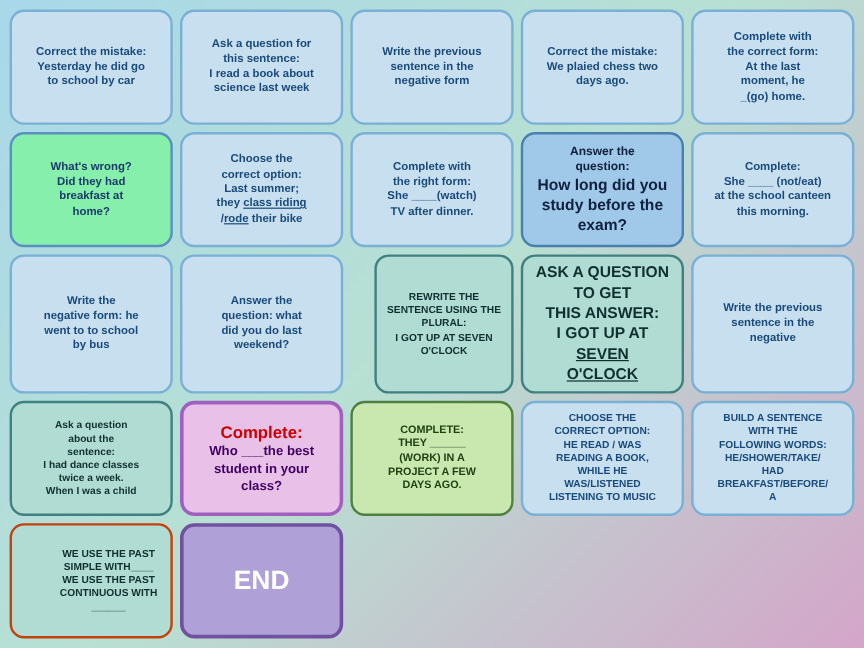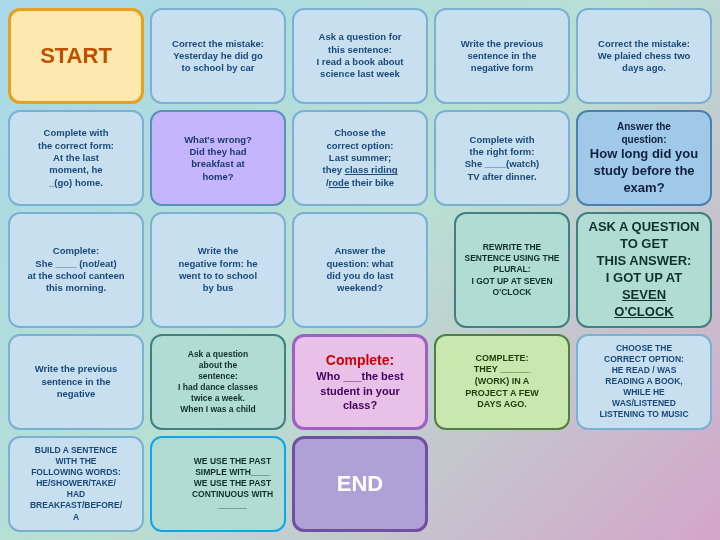--- a/index.html
+++ b/index.html
@@ -84,23 +84,20 @@
       color: #ffffff;
       font-size: 20px;
       font-weight: 900;
     }
   </style>
 </head>
 <body>
 
 <div class="board">
 
-  <div class="cell cell-orange" style="font-size:22px;font-weight:900;color:#c05000;border:3px solid #e8a020;background:#fde8b0;">
-    <span>START</span>
-  </div>
   <div class="cell cell-blue">
     <span style="white-space:pre-line;">Correct the mistake:
 Yesterday he did go
 to school by car</span>
   </div>
   <div class="cell cell-blue">
     <span style="white-space:pre-line;">Ask a question for
 this sentence:
 I read a book about
 science last week</span>
@@ -116,21 +113,21 @@
 days ago.</span>
   </div>
 
   <div class="cell cell-blue">
     <span style="white-space:pre-line;">Complete with
 the correct form:
 At the last
 moment, he
 _(go) home.</span>
   </div>
-  <div class="cell cell-blue-dark" style="background:#c4b5fd;border:2px solid #5a90c0;color:#1a3a6a;">
+  <div class="cell cell-blue-dark" style="background:#86efac;border:2px solid #5a90c0;color:#1a3a6a;">
     <span style="white-space:pre-line;">What's wrong?
 Did they had
 breakfast at
 home?</span>
   </div>
   <div class="cell cell-blue">
     <span style="white-space:pre-line;"><span style="color:#1a4a7a;font-weight:bold;">Choose the<br>correct option:<br>Last summer;<br>they <span class="underline">class riding</span><br>/<span class="underline">rode</span> their bike</span></span>
   </div>
 
   <div class="cell cell-blue">
@@ -206,21 +203,21 @@
   </div>
   <div class="cell cell-blue" style="font-size:8.5px;">
     <span style="white-space:pre-line;">BUILD A SENTENCE
 WITH THE
 FOLLOWING WORDS:
 HE/SHOWER/TAKE/
 HAD
 BREAKFAST/BEFORE/
 A</span>
   </div>
-  <div class="cell cell-teal" style="background:#b0dcd4;border:2px solid #0ea5e9;color:#103030;font-size:8.5px;padding-left:36px;">
+  <div class="cell cell-teal" style="background:#b0dcd4;border:2px solid #c2410c;color:#103030;font-size:8.5px;padding-left:36px;">
     <span style="white-space:pre-line;">WE USE THE PAST
 SIMPLE WITH____
 WE USE THE PAST
 CONTINUOUS WITH
 ______</span>
   </div>
   <div class="cell cell-end" style="background:#b0a0d8;border:3px solid #7050a0;color:#ffffff;font-size:22px;font-weight:900;">
     <span>END</span>
   </div>
 

